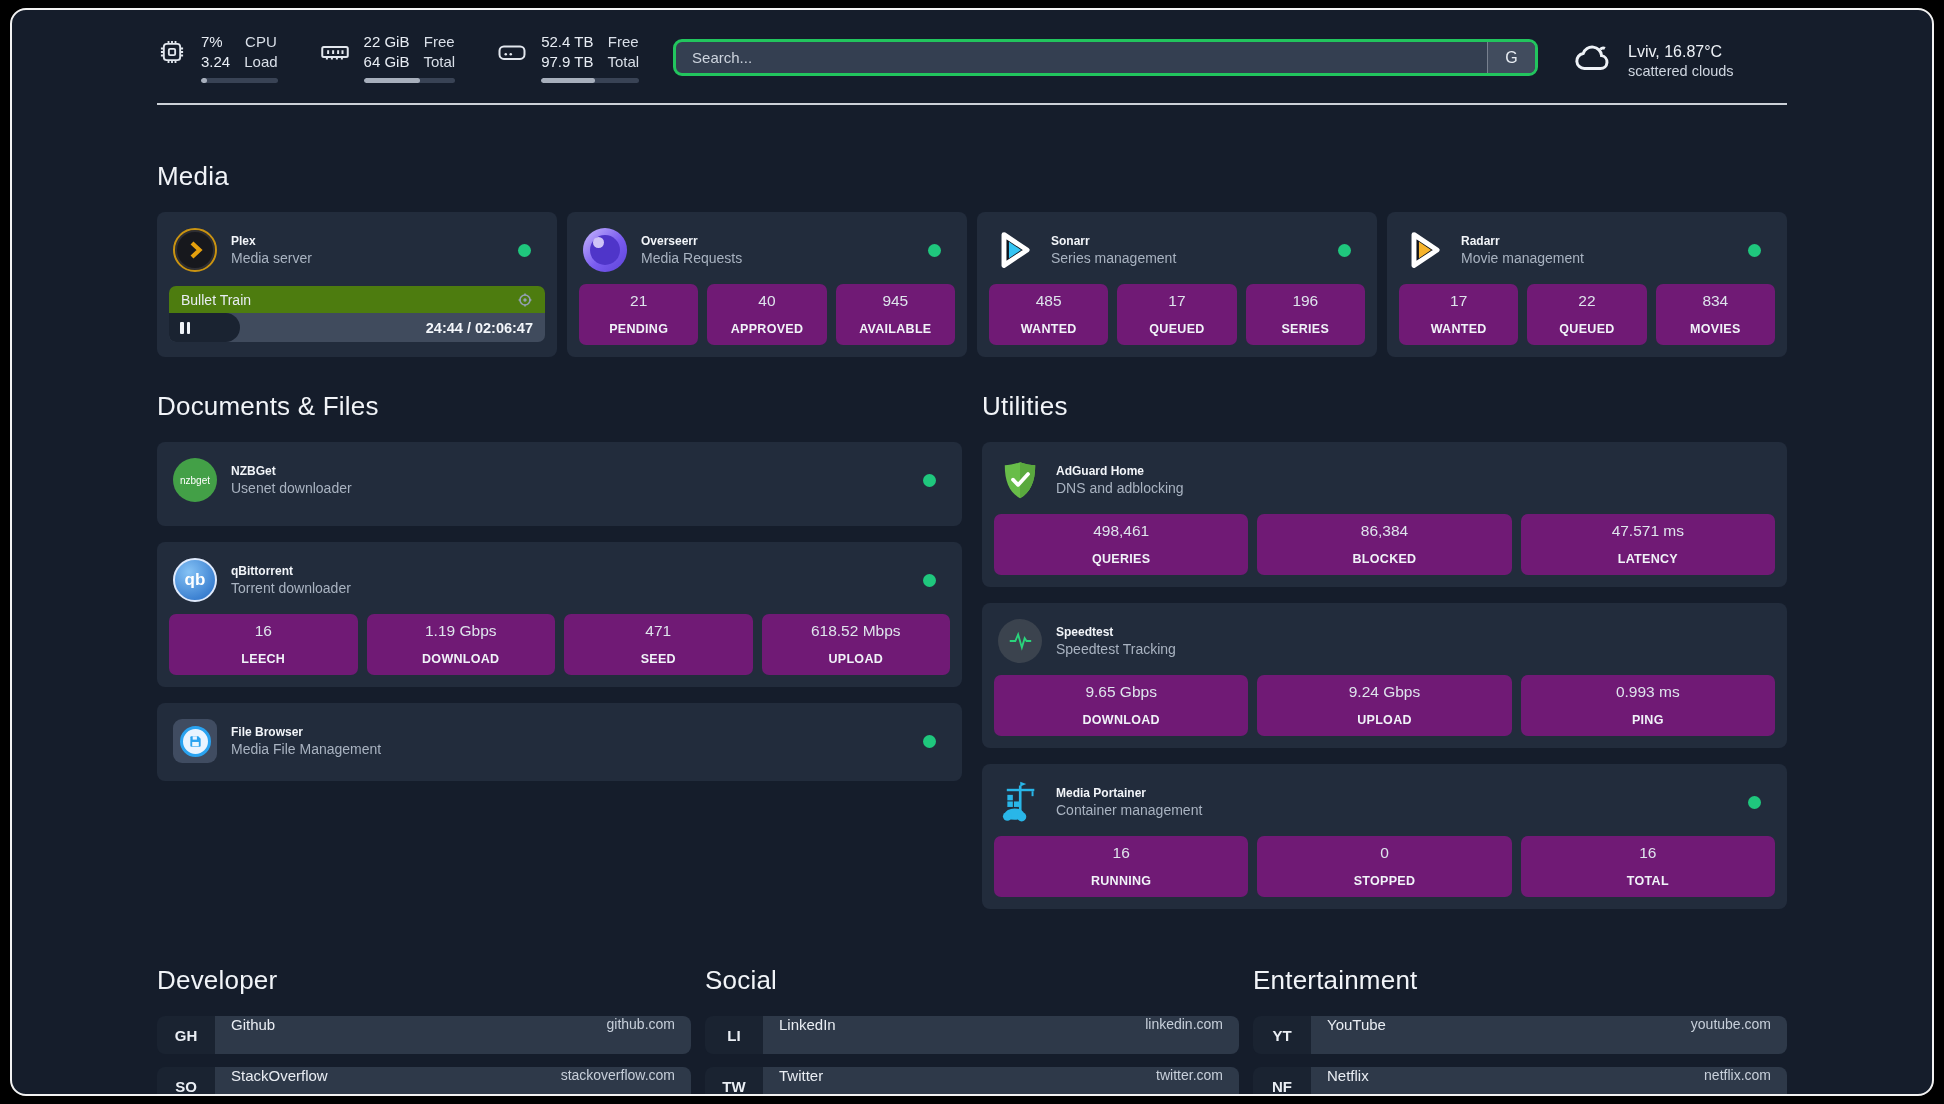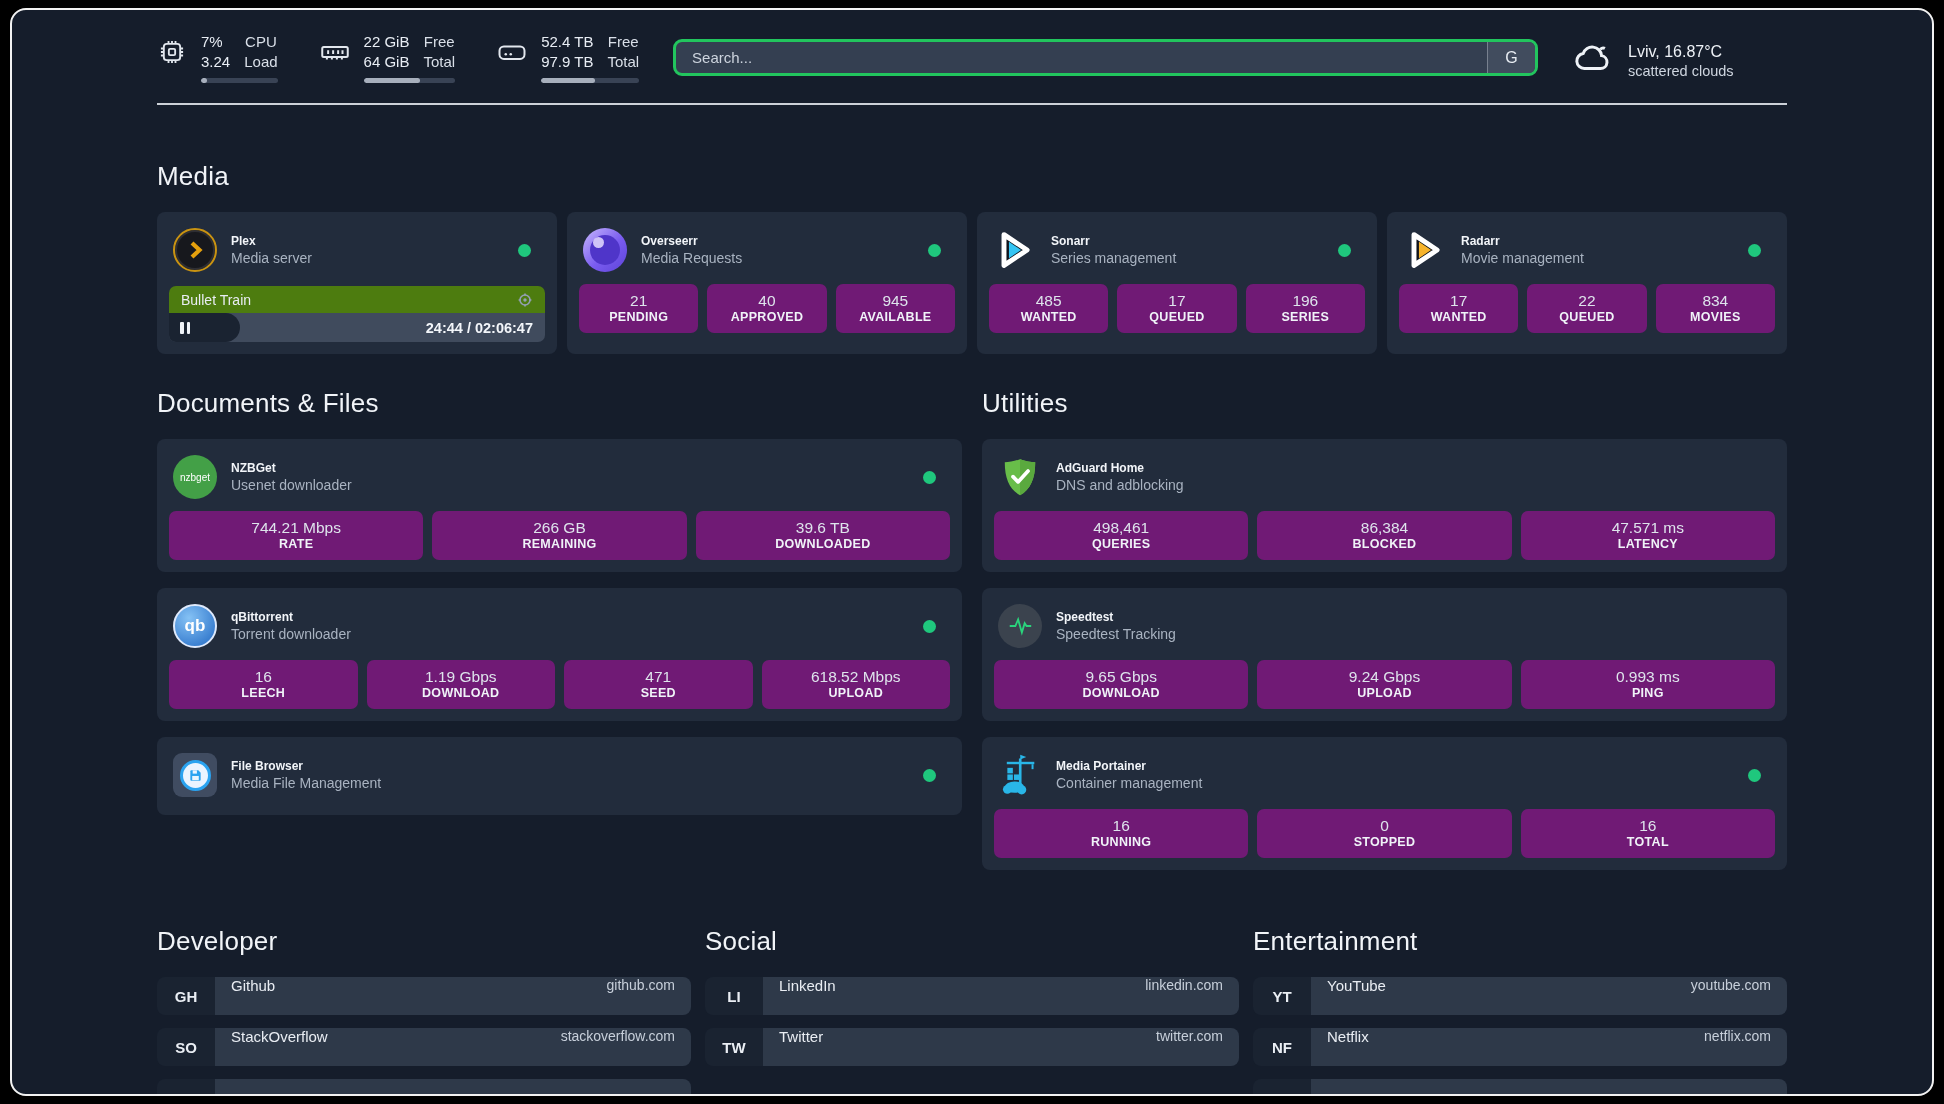--- a/index.html
+++ b/index.html
@@ -45,21 +45,21 @@
   
   .card { background:#222c3c; border-radius:8px; padding:10px 12px 12px; cursor:pointer; }
   .card-head { display:flex; align-items:center; gap:14px; padding:6px 6px 12px 4px; }
   .titles .t { font-size:12px; font-weight:600; color:#f2f5f9; }
   .titles .s { font-size:14px; color:#a9b3c1; margin-top:2px; }
   .dot { width:13px; height:13px; border-radius:50%; background:#1fc77d; margin-left:auto; margin-right:8px; flex:none; }
 
   .stats { display:flex; gap:9px; }
   .stat { flex:1; background:#701a75; border-radius:7px; text-align:center; padding:8px 4px 9px; }
   .stat .v { font-size:15.5px; color:#dee4ec; }
-  .stat .l { font-size:12.5px; font-weight:700; color:#f0f3f8; margin-top:0; letter-spacing:.3px; }
+  .stat .l { font-size:12.5px; font-weight:700; color:#f0f3f8; margin-top:12px; letter-spacing:.3px; }
 
   
   .app-icon { width:44px; height:44px; flex:none; display:flex; align-items:center; justify-content:center; }
   .ic-plex { width:44px;height:44px;border-radius:50%;background:#17181d;border:2px solid #c99312;
              display:flex;align-items:center;justify-content:center; box-shadow:0 0 0 2px #2e2e33 inset; }
   .ic-overseerr { width:44px;height:44px;border-radius:50%;background:linear-gradient(135deg,#c7b8fd,#7a5cf0 55%,#5d43d8);
                   position:relative; overflow:hidden; }
   .ic-overseerr::before { content:""; position:absolute; inset:7px; border-radius:50%; background:#4f35c9; }
   .ic-overseerr::after { content:""; position:absolute; left:10px; top:9px; width:11px; height:11px; border-radius:50%; background:#cfc3f7; }
   .ic-nzbget { width:44px;height:44px;border-radius:50%;background:#43a047;display:flex;align-items:center;justify-content:center; }
@@ -333,34 +333,20 @@
                   <div class="ic-nzbget">
                     <span>nzbget</span>
                   </div>
                 </div>
             <div class="titles">
               <div class="t">NZBGet</div>
               <div class="s">Usenet downloader</div>
             </div>
             <span class="dot"></span>
           </div>
-          <div class="stats">
-            <div class="stat">
-                  <div class="v">744.21 Mbps</div>
-                  <div class="l">RATE</div>
-                </div>
-            <div class="stat">
-                  <div class="v">266 GB</div>
-                  <div class="l">REMAINING</div>
-                </div>
-            <div class="stat">
-                  <div class="v">39.6 TB</div>
-                  <div class="l">DOWNLOADED</div>
-                </div>
-          </div>
         </div>
 
         <div class="card">
           <div class="card-head">
             <div class="app-icon">
                   <div class="ic-qb">
                     <span>qb</span>
                   </div>
                 </div>
             <div class="titles">

